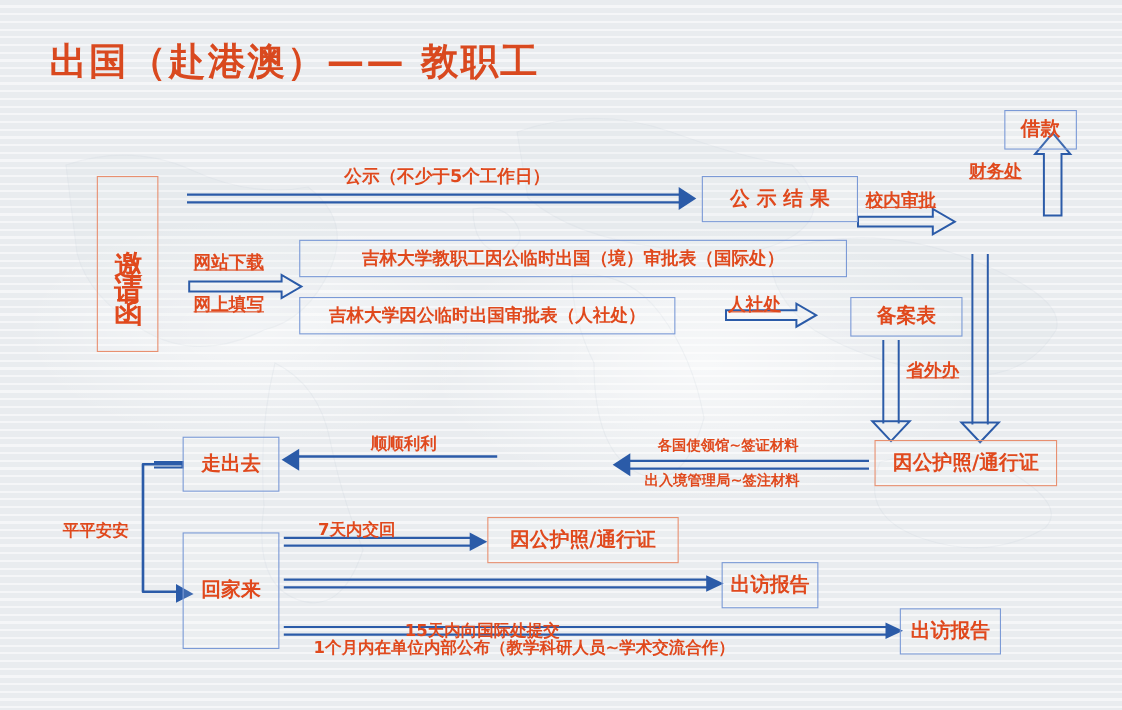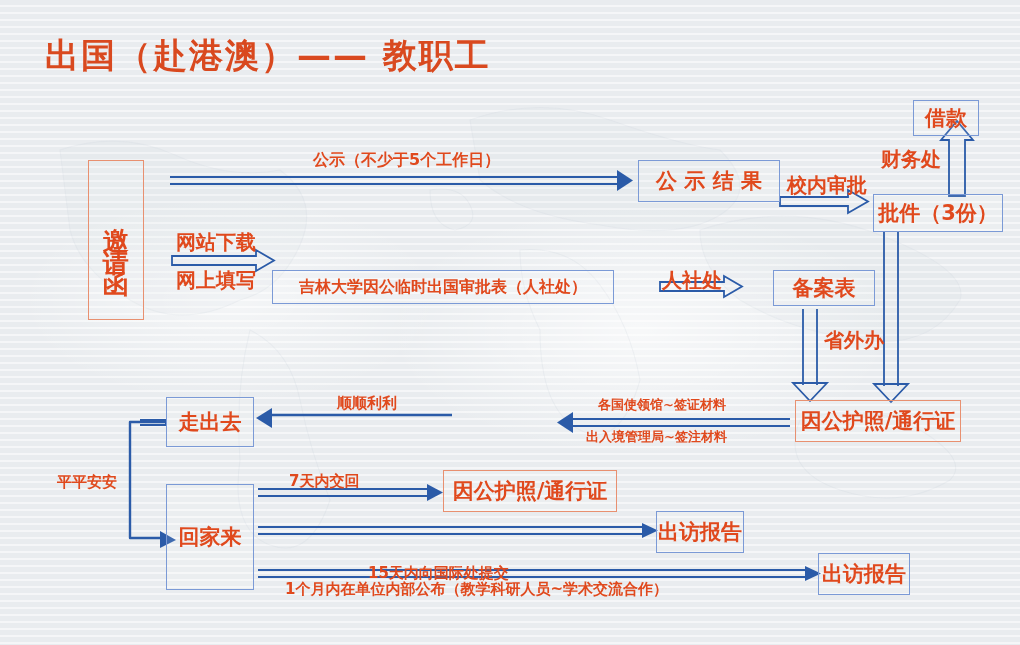--- a/index.html
+++ b/index.html
@@ -29,24 +29,24 @@
     background:rgba(255,255,255,.10);
   }
   .b-blue{border:1.6px solid #7b9ad6;}
   .b-orange{border:1.6px solid #e89070;}
   .vert{writing-mode:vertical-rl;letter-spacing:22px;}
   .lbl{
     position:absolute;color:#e0491d;font-weight:bold;white-space:nowrap;
   }
   .arrow{position:absolute;pointer-events:none;}
   .fs13{font-size:13px;}
-  .fs14{font-size:20px;}
+  .fs14{font-size:16px;text-decoration:underline;}
   .fs15{font-size:15px;}
   .fs16{font-size:16px;}
-  .fs18{font-size:21px;}
+  .fs18{font-size:18px;}
   .fs26{font-size:26px;}
 </style>
 </head>
 <body>
 
 <div id="stage">
 
   <svg class="map" viewBox="0 0 1020 645" preserveAspectRatio="none">
     <g fill="none" stroke="#b9c4cf" stroke-width="1.1" opacity="0.55">
       <path d="M60 150 Q120 130 175 155 T280 170 Q320 200 300 245 T240 300 Q180 330 130 300 T70 230 Z"></path>
@@ -149,24 +149,24 @@
   </div>
 
   <div class="box b-blue fs18" style="left:638px;top:160px;width:142px;height:42px;">
     <span>公 示 结 果</span>
   </div>
 
   <div class="box b-blue fs18" style="left:913px;top:100px;width:66px;height:36px;">
     <span>借款</span>
   </div>
 
-  <div class="box b-blue fs18" style="left:873px;top:194px;width:130px;height:38px;">
-    <span>批件（3份）</span>
-  </div>
-
+
+  <div class="box b-blue fs16" style="left:272px;top:218px;width:498px;height:34px;">
+    <span>吉林大学教职工因公临时出国（境）审批表（国际处）</span>
+  </div>
 
   <div class="box b-blue fs16" style="left:272px;top:270px;width:342px;height:34px;">
     <span>吉林大学因公临时出国审批表（人社处）</span>
   </div>
 
   <div class="box b-blue fs18" style="left:737px;top:270px;width:102px;height:36px;margin-left:36px;">
     <span>备案表</span>
   </div>
 
   <div class="box b-orange fs18" style="left:795px;top:400px;width:166px;height:42px;">

